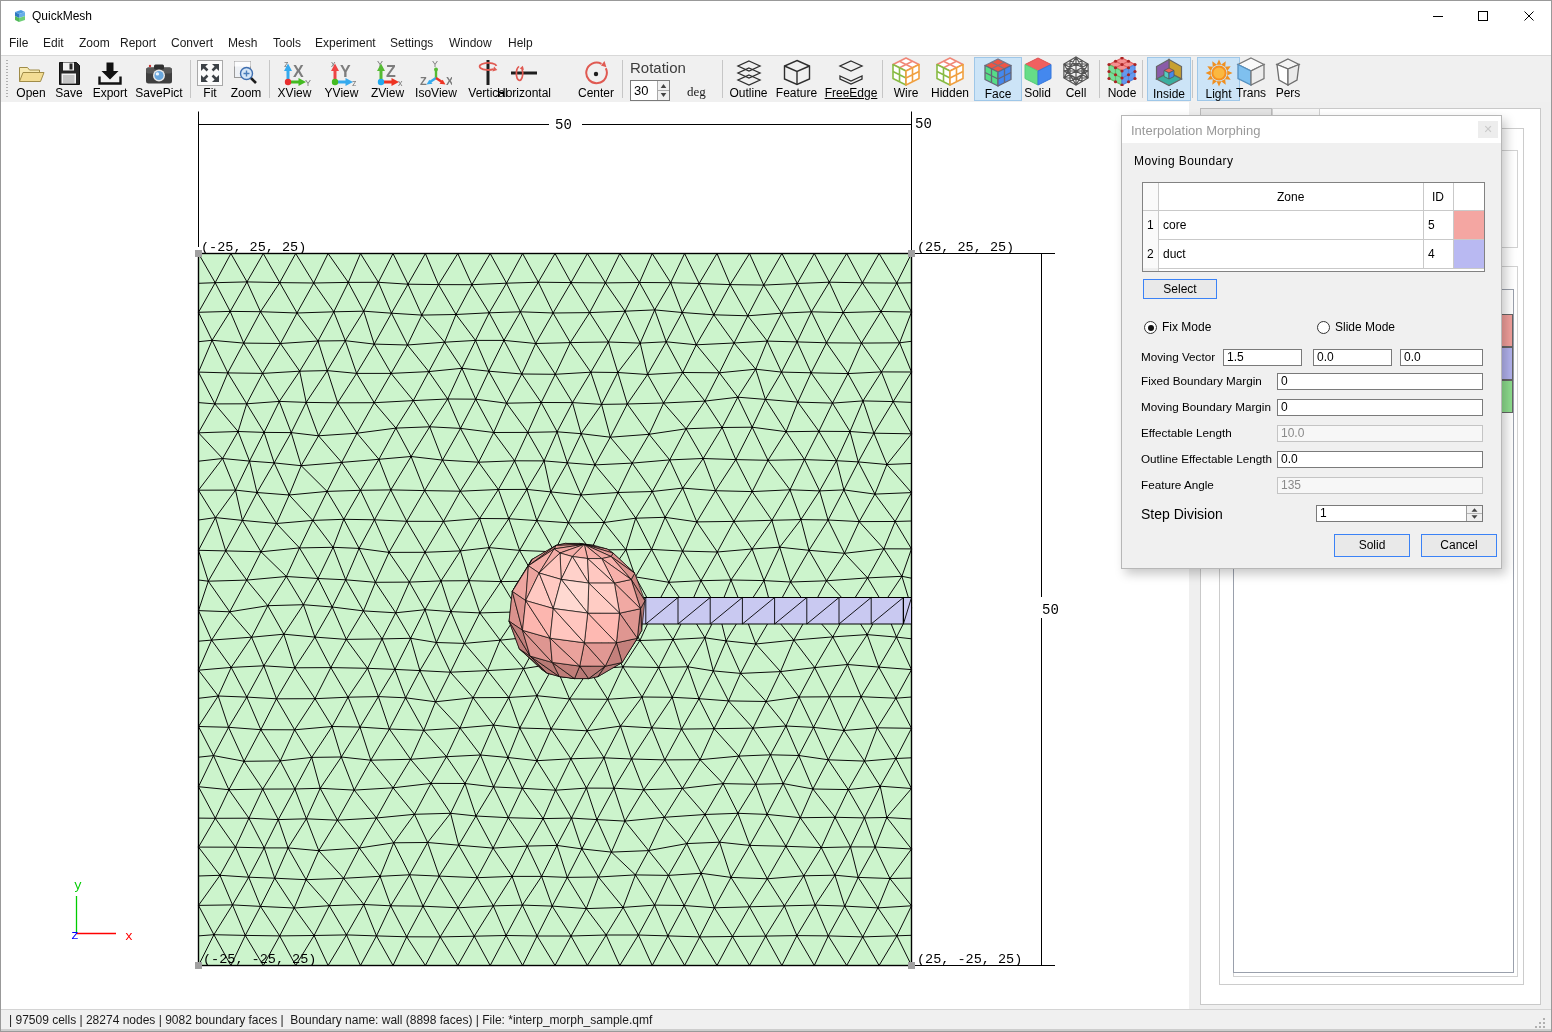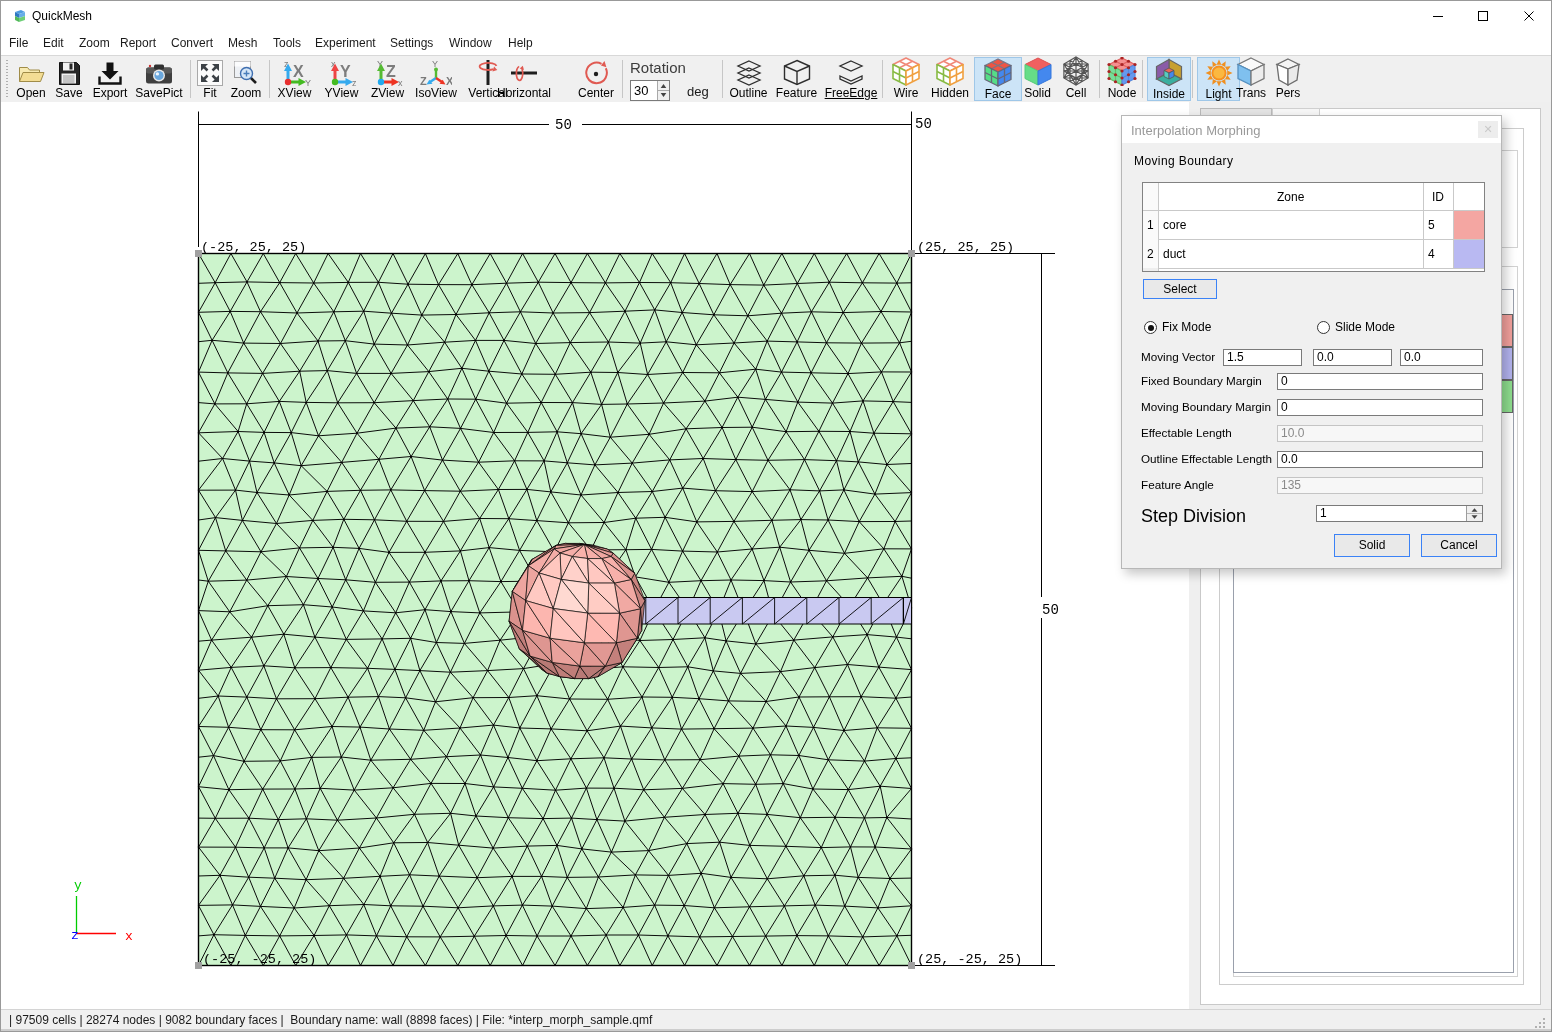--- a/index.html
+++ b/index.html
@@ -256,21 +256,21 @@
     </div>
 <div class="tsep" style="left:621px"></div>
 <div class="abs" style="left:629px;top:3px;font-size:15px;color:#3c3c3c;">Rotation</div>
 <div class="abs" style="left:629px;top:24px;width:38px;height:19px;background:#fff;border:1px solid #7a7a7a;font-size:13px;text-decoration:underline;">
       <span style="position:absolute;left:3px;top:2px;">30</span>
       <span style="position:absolute;right:0;top:0;width:11px;height:100%;background:#f0f0f0;border-left:1px solid #a9a9a9;"><svg width="11" height="19" viewBox="0 0 11 19">
           <path d="M5.5 3 l2.8 4 h-5.6Z M5.5 16 l2.8-4 h-5.6Z" fill="#444"></path>
           <line x1="0" y1="9.5" x2="11" y2="9.5" stroke="#a9a9a9"></line>
         </svg></span>
     </div>
-<div class="abs" style="left:686px;top:28px;font-size:13px;color:#1a1a1a;">deg</div>
+<div class="abs" style="left:686px;top:28px;font-size:13px;color:#1a1a1a;font-family:Liberation Serif, serif;">deg</div>
 <div class="tsep" style="left:721px"></div>
 <div class="tbtn" style="left:719px;width:57px;">
       <div class="ic">
         <svg width="26" height="26" viewBox="0 0 26 26">
           <g fill="none" stroke="#2e2e2e" stroke-width="1.3">
             <path d="M13 1 L24 6 13 11 2 6 Z"></path>
             <path d="M13 8 L24 13 13 18 2 13 Z"></path>
             <path d="M13 15 L24 20 13 25 2 20 Z"></path>
           </g>
         </svg>
@@ -639,21 +639,21 @@
     <div class="dlb" style="left:19px;top:258px;font-size:11.7px;">Fixed Boundary Margin</div>
     <div class="inp" style="left:155px;top:257px;width:206px;height:17px;box-sizing:border-box;line-height:15px;">0</div>
     <div class="dlb" style="left:19px;top:284px;font-size:11.7px;">Moving Boundary Margin</div>
     <div class="inp" style="left:155px;top:283px;width:206px;height:17px;box-sizing:border-box;line-height:15px;">0</div>
     <div class="dlb" style="left:19px;top:310px;font-size:11.7px;">Effectable Length</div>
     <div class="inp dis" style="left:155px;top:309px;width:206px;height:17px;box-sizing:border-box;line-height:15px;">10.0</div>
     <div class="dlb" style="left:19px;top:336px;font-size:11.7px;">Outline Effectable Length</div>
     <div class="inp" style="left:155px;top:335px;width:206px;height:17px;box-sizing:border-box;line-height:15px;">0.0</div>
     <div class="dlb" style="left:19px;top:362px;font-size:11.7px;">Feature Angle</div>
     <div class="inp dis" style="left:155px;top:361px;width:206px;height:17px;box-sizing:border-box;line-height:15px;">135</div>
-    <div class="dlb" style="left:19px;top:390px;font-size:18px;">Step Division</div>
+    <div class="dlb" style="left:19px;top:390px;font-size:14px;">Step Division</div>
     <div class="inp" style="left:194px;top:389px;width:167px;height:17px;box-sizing:border-box;line-height:15px;">1<span style="position:absolute;right:0;top:0;width:15px;height:100%;background:#f0f0f0;border-left:1px solid #9d9d9d;"><svg width="15" height="15" viewBox="0 0 15 15">
           <path d="M7.5 2.2 l3 3.6 h-6Z M7.5 12.8 l3-3.6 h-6Z" fill="#444"></path>
           <line x1="0" y1="7.5" x2="15" y2="7.5" stroke="#b5b5b5"></line>
         </svg></span></div>
   <div class="btn" style="left:212px;top:418px;width:74px;height:21px;line-height:21px;">Solid</div>
   <div class="btn" style="left:299px;top:418px;width:74px;height:21px;line-height:21px;">Cancel</div>
 </div>
 
 <div id="statusbar" class="abs">
     <span>| 97509 cells | 28274 nodes | 9082 boundary faces |  Boundary name: wall (8898 faces) | File: *interp_morph_sample.qmf</span>

